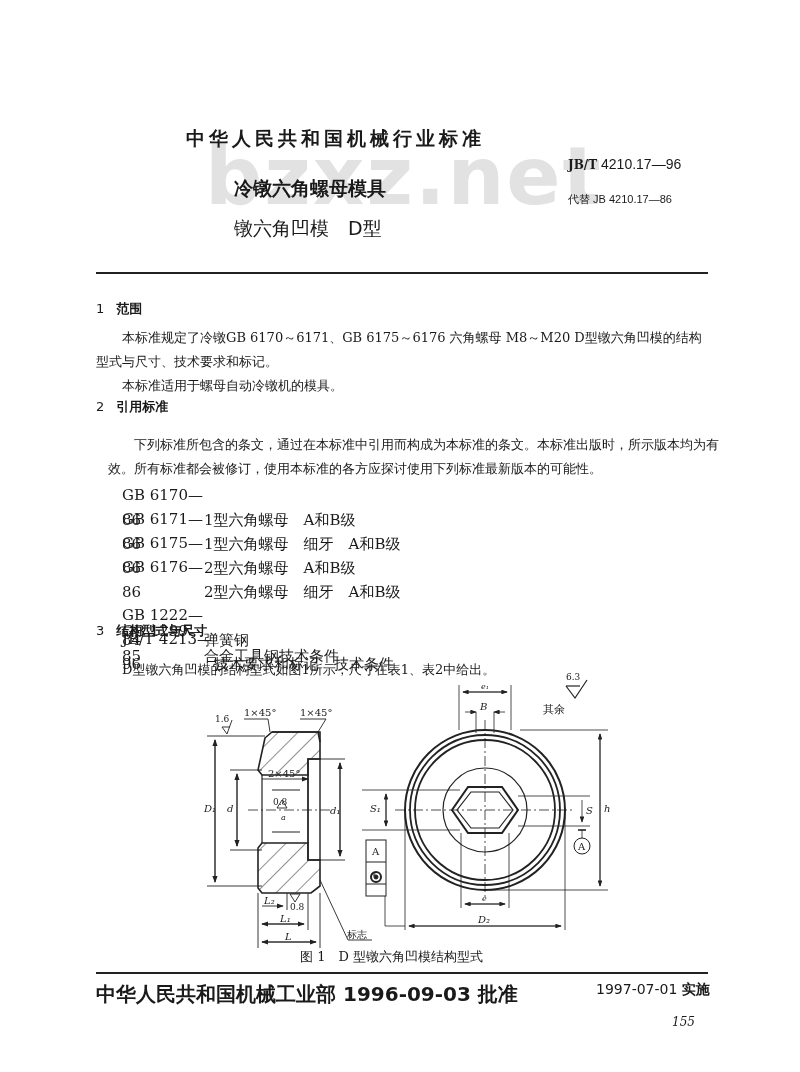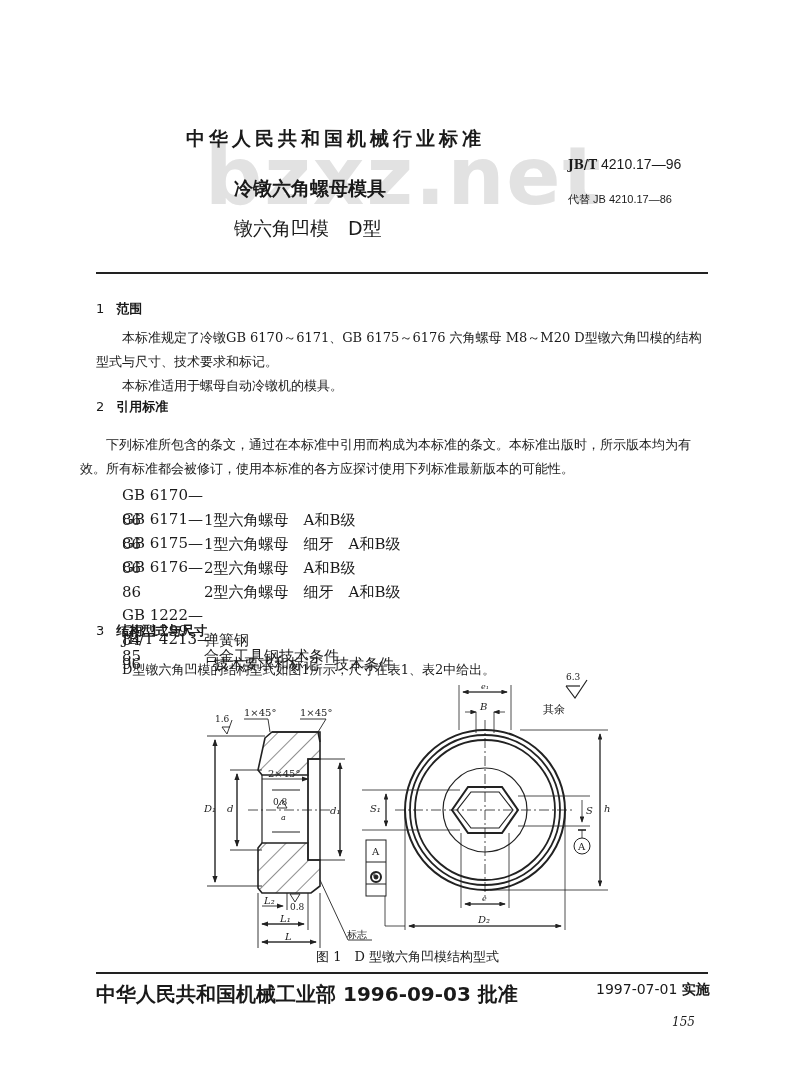--- a/index.html
+++ b/index.html
@@ -16,21 +16,21 @@
   .hr { height:2px; background:#222; }
   .sec { font-family:"DejaVu Sans","Liberation Sans",sans-serif; font-weight:bold; font-size:13px; }
   .sec .n { font-weight:normal; margin-right:12px; }
   .p { font-size:13px; line-height:24px;margin-top:8px; }
   .ref { font-size:15px; line-height:24.5px; left:122px; }
   .ref span.code { display:inline-block; }
   .footer-l { left:96px; top:981px; font-family:"DejaVu Sans","Liberation Sans",sans-serif; font-weight:bold; font-size:20px; }
   .footer-r { left:596px; top:981px; font-family:"DejaVu Sans","Liberation Sans",sans-serif; font-size:14px; }
   .footer-r b { font-weight:bold; }
   .page { left:672px; top:1015px; font-style:italic; font-size:12px; }
-  .caption { left:316px; top:948px; font-size:13px; }
+  .caption { left:300px; top:948px; font-size:13px; }
   svg text { font-family:"DejaVu Serif","Liberation Serif",serif; }
 </style>
 </head>
 <body>
 
 <div class="abs watermark">bzxz.net</div>
 <div class="abs std-org" style="z-index:1">中华人民共和国机械行业标准</div>
 <div class="abs title1">冷镦六角螺母模具</div>
 <div class="abs title2">镦六角凹模　D型</div>
 <div class="abs std-no"><b>JB/T</b> <span>4210.17—96</span></div>
@@ -40,21 +40,21 @@
 
 <div class="abs sec" style="left:96px; top:300px;">
   <span class="n">1</span><span>范围</span>
 </div>
 <div class="abs p" style="left:96px; top:318px; width:612px; text-indent:26px;">本标准规定了冷镦GB 6170～6171、GB 6175～6176 六角螺母 M8～M20 D型镦六角凹模的结构型式与尺寸、技术要求和标记。</div>
 <div class="abs p" style="left:96px; top:366px; width:612px; text-indent:26px;">本标准适用于螺母自动冷镦机的模具。</div>
 
 <div class="abs sec" style="left:96px; top:398px;">
   <span class="n">2</span><span>引用标准</span>
 </div>
-<div class="abs p" style="left:80px; top:425px; width:612px; text-indent:26px;">下列标准所包含的条文，通过在本标准中引用而构成为本标准的条文。本标准出版时，所示版本均为有效。所有标准都会被修订，使用本标准的各方应探讨使用下列标准最新版本的可能性。</div>
+<div class="abs p" style="left:108px; top:425px; width:612px; text-indent:26px;">下列标准所包含的条文，通过在本标准中引用而构成为本标准的条文。本标准出版时，所示版本均为有效。所有标准都会被修订，使用本标准的各方应探讨使用下列标准最新版本的可能性。</div>
 
 <div class="abs ref" style="top:483px;"><span class="code" style="width:82px">GB 6170—86</span><span>1型六角螺母　A和B级</span></div>
 <div class="abs ref" style="top:507px;"><span class="code" style="width:82px">GB 6171—86</span><span>1型六角螺母　细牙　A和B级</span></div>
 <div class="abs ref" style="top:531px;"><span class="code" style="width:82px">GB 6175—86</span><span>2型六角螺母　A和B级</span></div>
 <div class="abs ref" style="top:555px;"><span class="code" style="width:82px">GB 6176—86</span><span>2型六角螺母　细牙　A和B级</span></div>
 <div class="abs ref" style="top:579px;margin-top:40px;"><span class="code" style="width:82px">GB 1299—85</span><span>合金工具钢技术条件</span></div>
 <div class="abs ref" style="top:603px;"><span class="code" style="width:82px">GB 1222—84</span><span>弹簧钢</span></div>
 <div class="abs ref" style="top:627px;"><span class="code" style="width:92px">JB/T 4213—96</span><span>技术要求和标记　技术条件</span></div>
 
 <div class="abs sec" style="left:96px; top:622px; top:624px;"></div>

